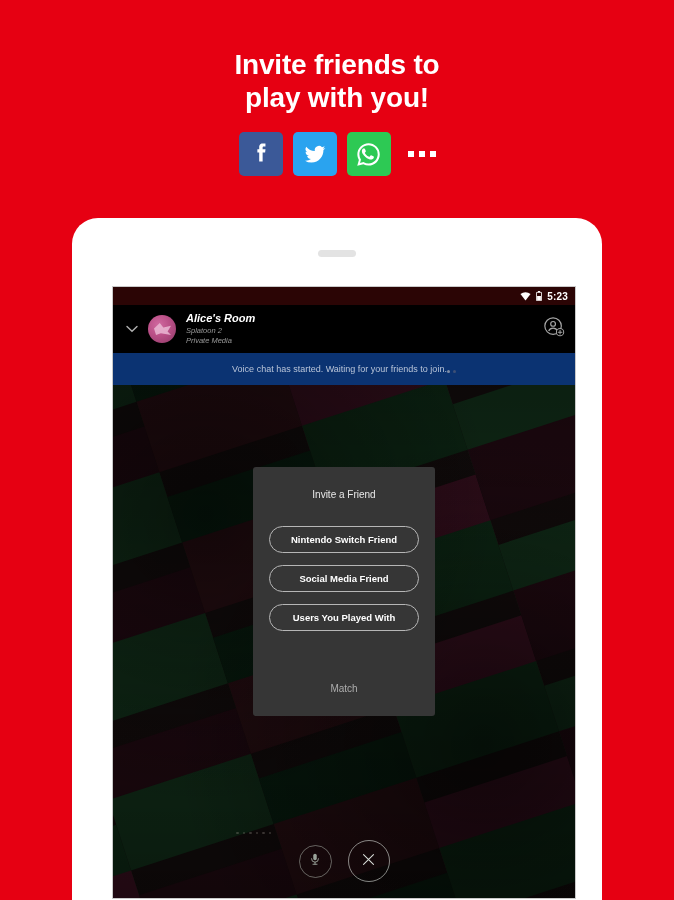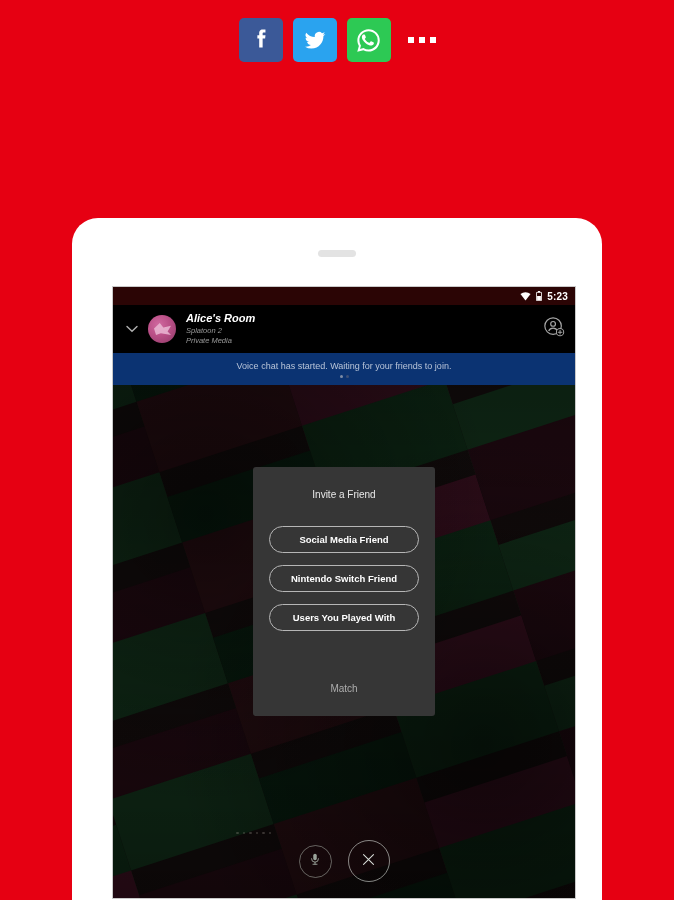--- a/index.html
+++ b/index.html
@@ -94,21 +94,21 @@
     opacity:.85;
   }
   .room-meta { margin-left:10px; line-height:1.15; }
   .room-title { color:#ffffff; font-size:11px; font-weight:bold; }
   .room-sub { color:#9a9a9a; font-size:7.5px; margin-top:2px; }
   .addfriend { margin-left:auto; opacity:.8; }
 
   
   .banner {
     width:100%; height:32px; background:#0b3372;
-    display:flex; flex-direction:column; align-items:center; justify-content:center;
+    display:flex; flex-direction:row; align-items:center; justify-content:center;
   }
   .banner-text { color:#b8c4d8; font-size:9px; }
   .banner-dots { display:flex; gap:3px; margin-top:4px; }
   .banner-dots i { width:3px; height:3px; border-radius:50%; background:#7d8ca6; display:block; }
   .banner-dots i.dim { background:#3d5076; }
 
   
   .gamebg {
     position:relative; width:100%; height:515px;
     background:#140d0d;
@@ -184,20 +184,24 @@
   }
   .member-dots i {
     width:2.5px; height:2.5px; border-radius:50%;
     background:rgba(180,170,160,.28); display:block;
   }
 </style>
 </head>
 <body>
 
 <div class="promo">
+  <div class="promo-title">
+    <div>Invite friends to</div>
+    <div>play with you!</div>
+  </div>
 
   <div class="social-row">
     <div class="social-chip" style="background:#3B5998">
       <span>
         <svg width="30" height="30" viewBox="0 0 24 24">
             <path fill="#fff" d="M15.6 8.2h-2.3V6.8c0-.62.43-.77.73-.77h1.54V3.6l-2.12-.01c-2.36 0-2.89 1.75-2.89 2.88v1.73H9.1v2.53h1.46V18h2.74v-7.27h1.99l.31-2.53z"></path>
           </svg>
       </span>
     </div>
 
@@ -337,22 +341,22 @@
           </div>
           <div class="band" style="top:666px">
             <div class="seg" style="left:450px;top:26px;background:#3A1020;"></div>
           </div>
           <div class="band" style="top:740px"></div>
         </div>
       <div class="noise"></div>
 
       <div class="dialog">
         <div class="dialog-title">Invite a Friend</div>
+        <div class="pill">Nintendo Switch Friend</div>
         <div class="pill">Social Media Friend</div>
-        <div class="pill">Nintendo Switch Friend</div>
         <div class="pill">Users You Played With</div>
         <div class="dialog-close">Match</div>
       </div>
 
       <div class="member-dots" id="memberDots">
           <i></i>
           <i></i>
           <i></i>
           <i></i>
           <i></i>

